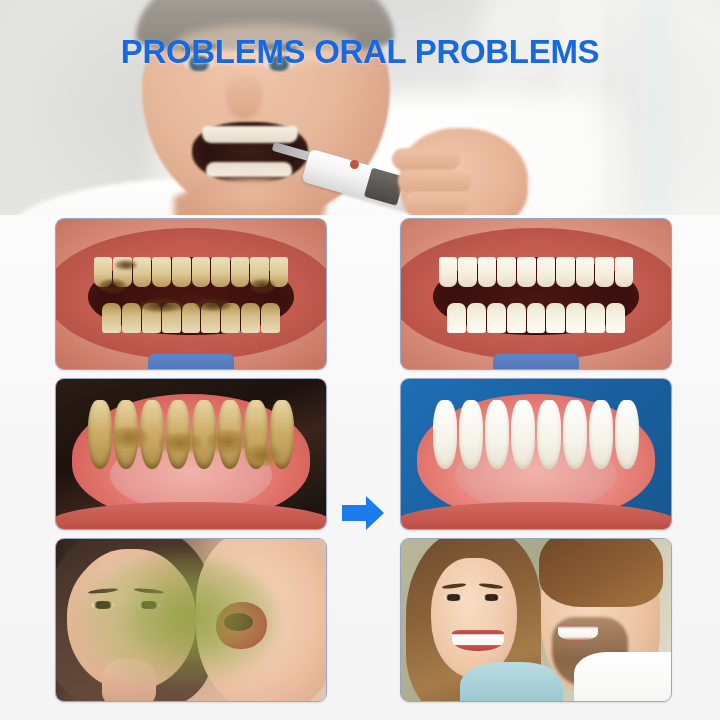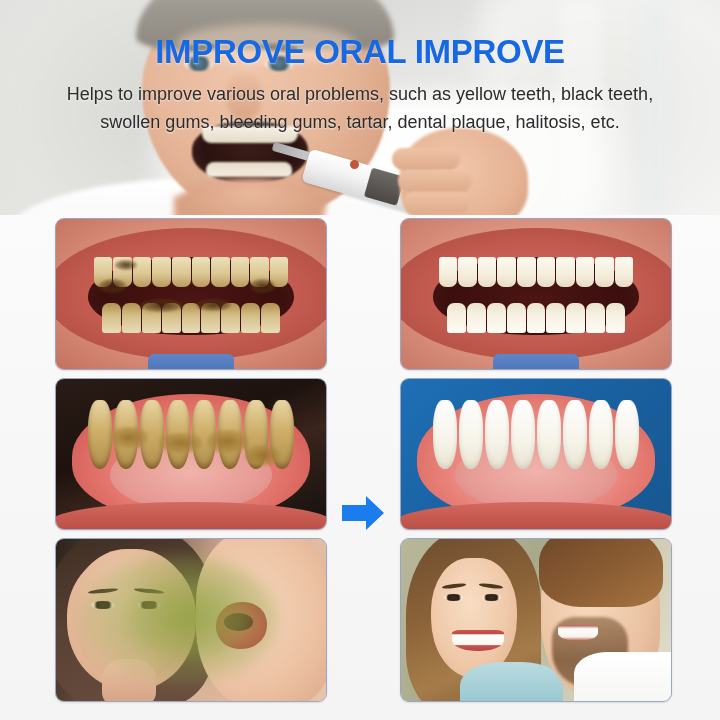--- a/index.html
+++ b/index.html
@@ -564,22 +564,21 @@
       <div class="device-tip"></div>
       <div class="device-body"></div>
       <div class="device-dot"></div>
       <div class="device-band"></div>
       <div class="hand"></div>
       <div class="finger f1"></div>
       <div class="finger f2"></div>
       <div class="finger f3"></div>
     </div>
 
-    <div class="hero-title">IMPROVE ORAL IMPROVE</div>
-    <div class="hero-sub">Helps to improve various oral problems, such as yellow teeth, black teeth, swollen gums, bleeding gums, tartar, dental plaque, halitosis, etc.</div>
+    <div class="hero-title">PROBLEMS ORAL PROBLEMS</div>
   </div>
 
   <div class="grid">
 
     <div class="row r1">
       <div class="card before">
         <div class="photo r1b soft">
           <div class="lips-out"></div>
           <div class="mouth-cav"></div>
           <div class="arch up">

